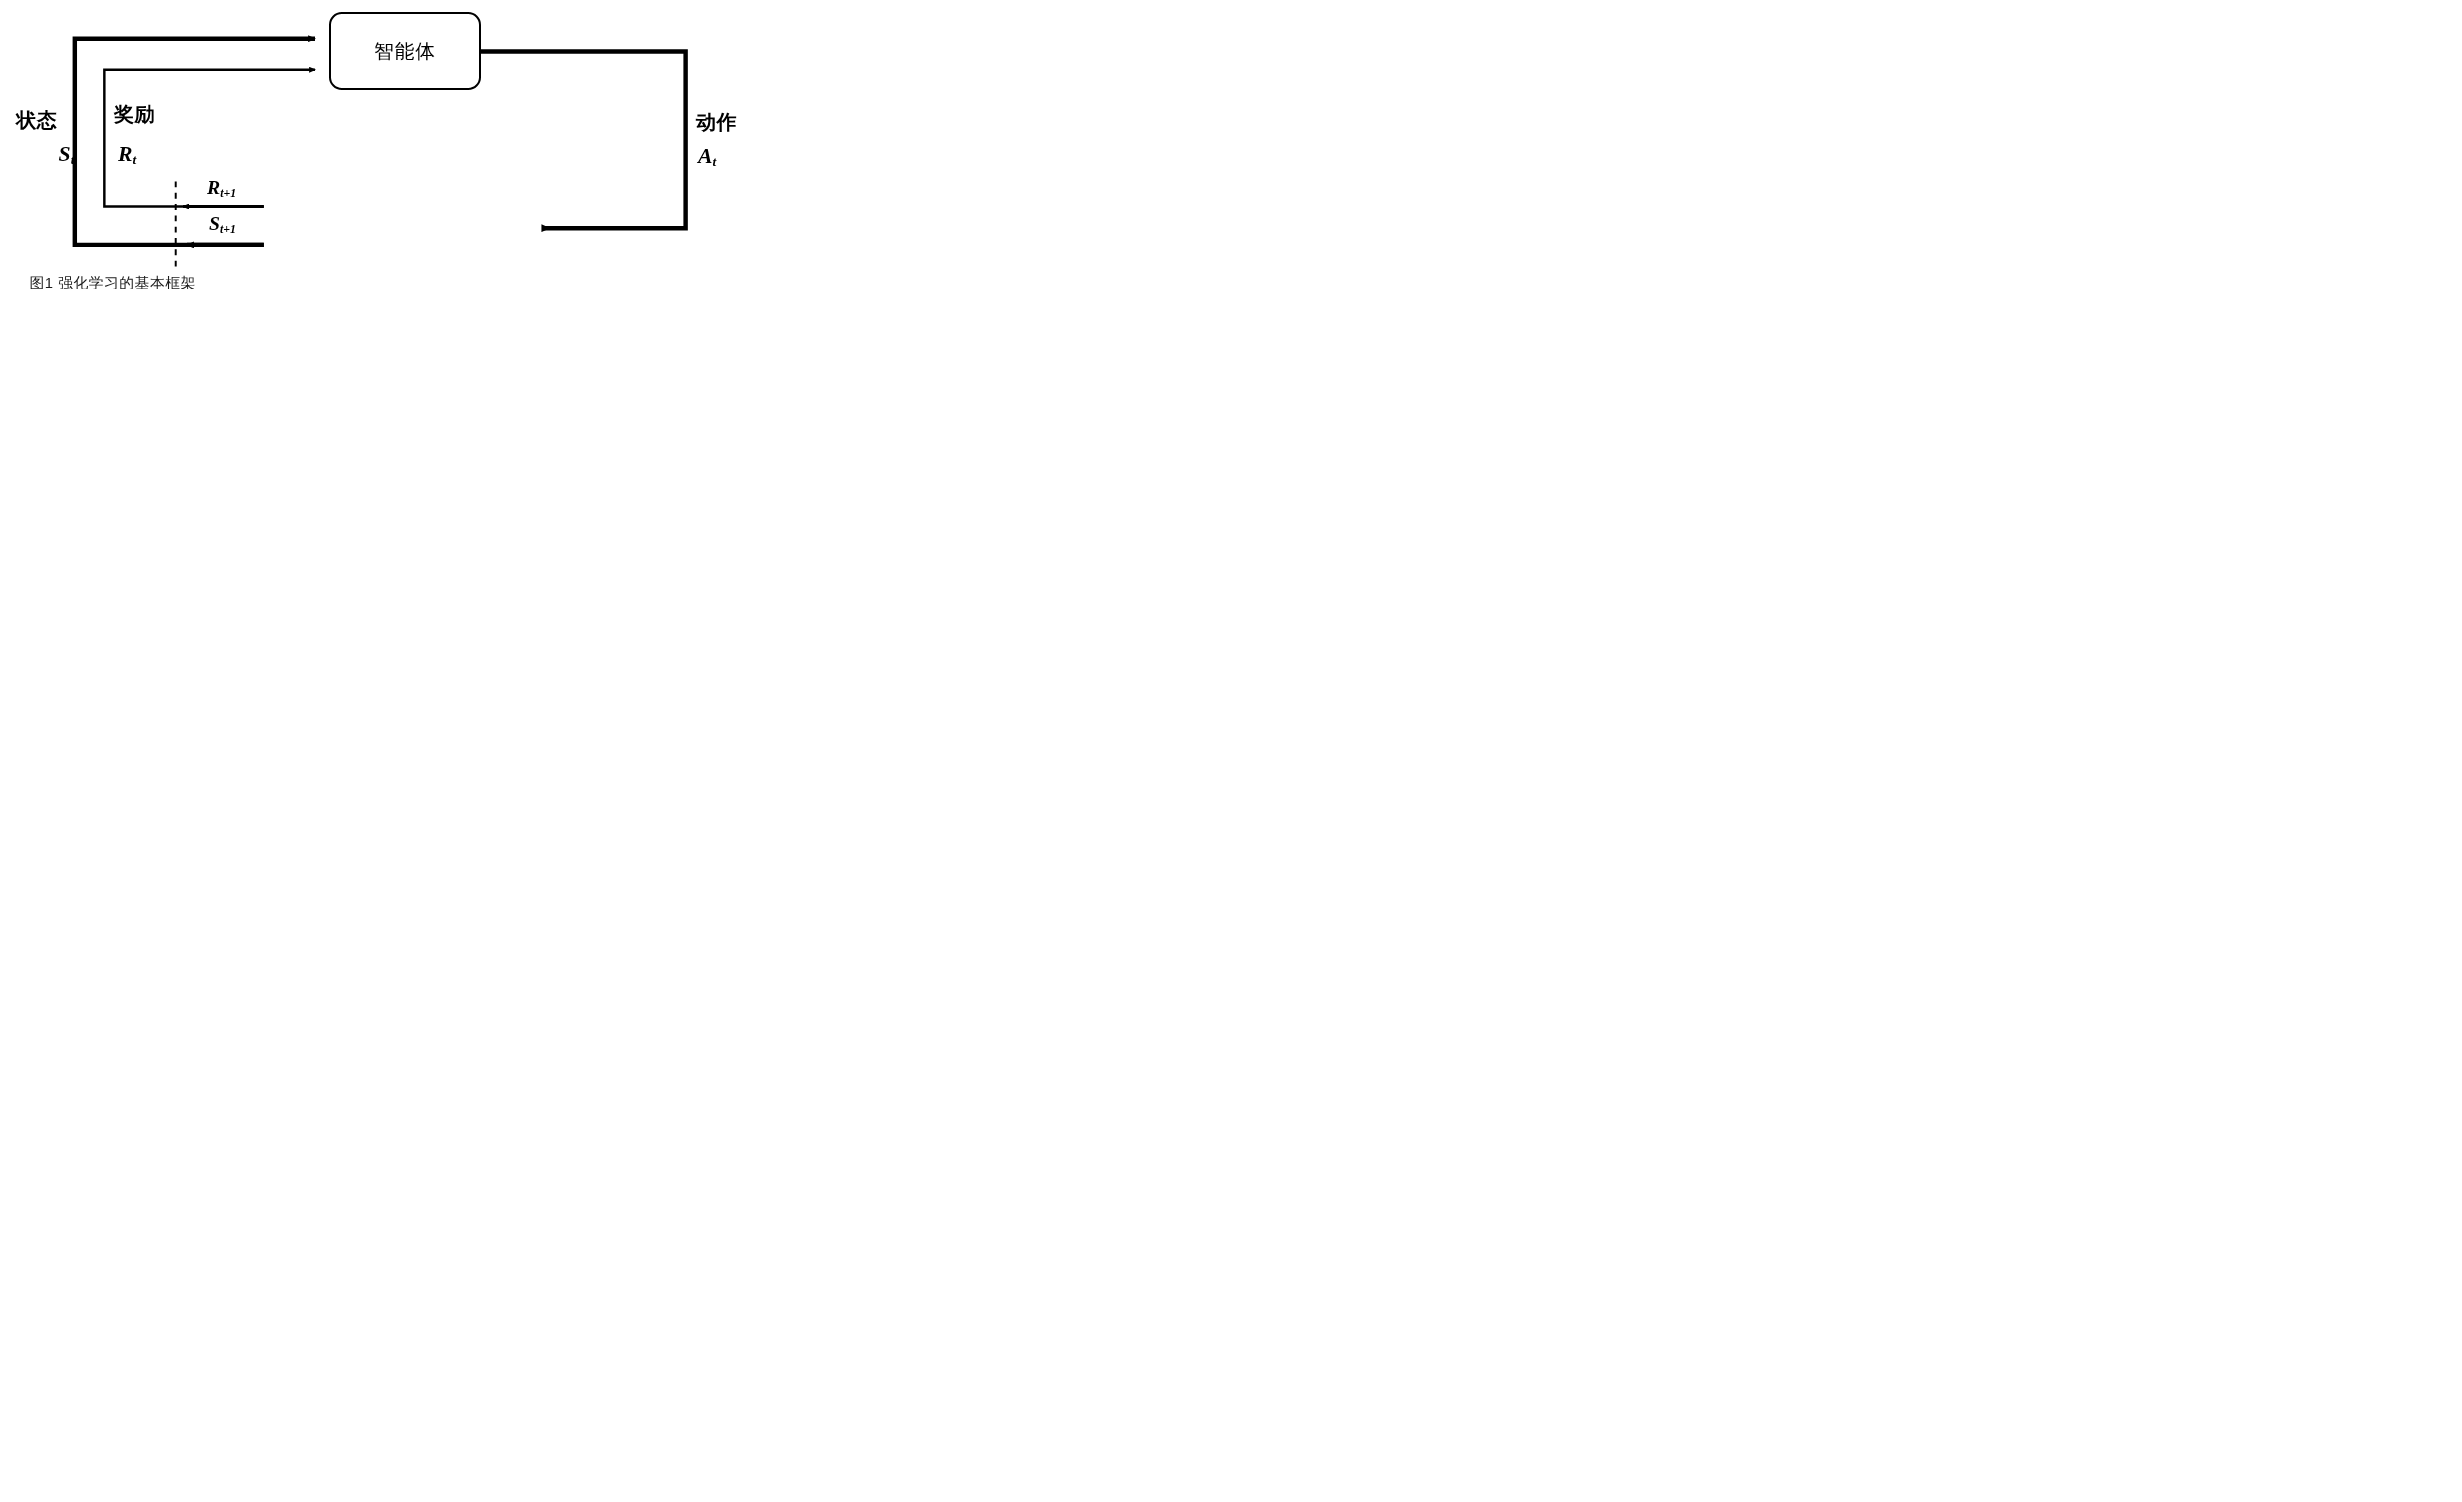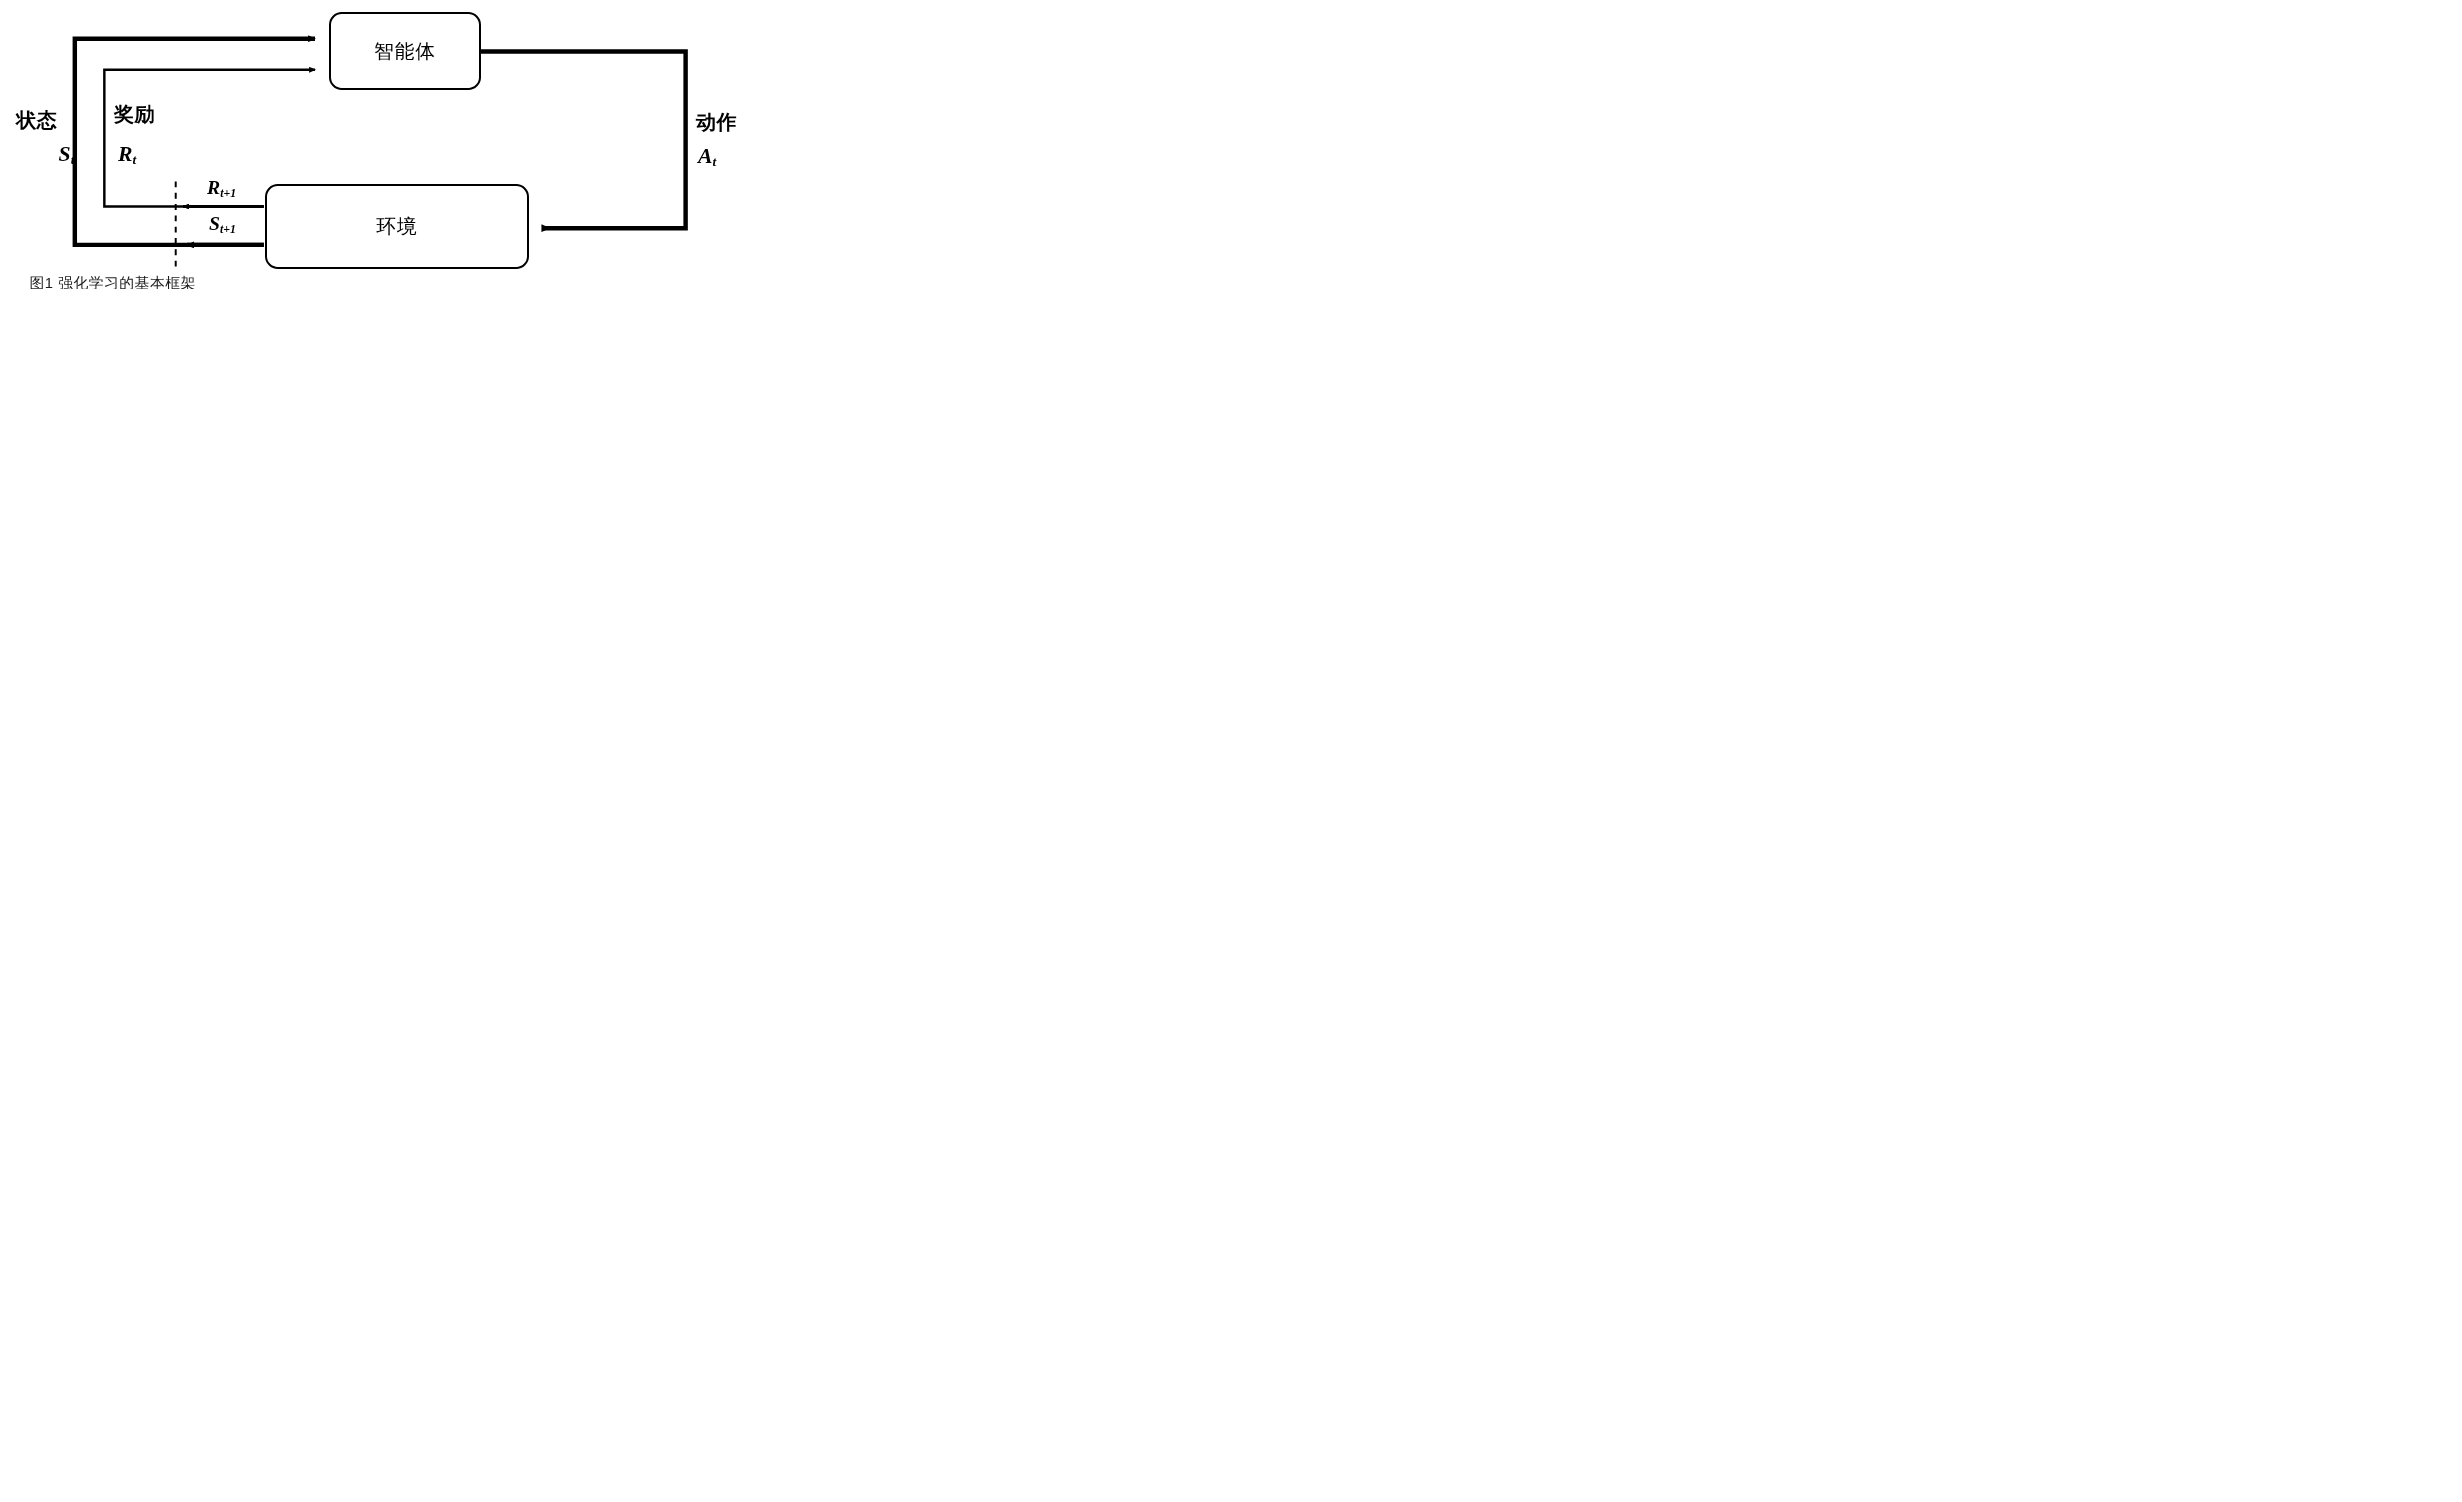--- a/index.html
+++ b/index.html
@@ -149,23 +149,20 @@
 
     <g>
       <path d="M357,368 L357,551" fill="none" stroke="#000000" stroke-width="4" stroke-dasharray="12 11"></path>
     </g>
   </svg>
 
   <div class="node" id="agent-node">
     <span class="node-label">智能体</span>
   </div>
 
-  <div class="node" id="env-node">
-    <span class="node-label">环境</span>
-  </div>
 
   <div class="edge-label cn-label" id="state-cn">状态</div>
   <div class="edge-label sym-label" id="state-sym">
     <span>S</span><sub>t</sub>
   </div>
 
   <div class="edge-label cn-label" id="reward-cn">奖励</div>
   <div class="edge-label sym-label" id="reward-sym">
     <span>R</span><sub>t</sub>
   </div>

